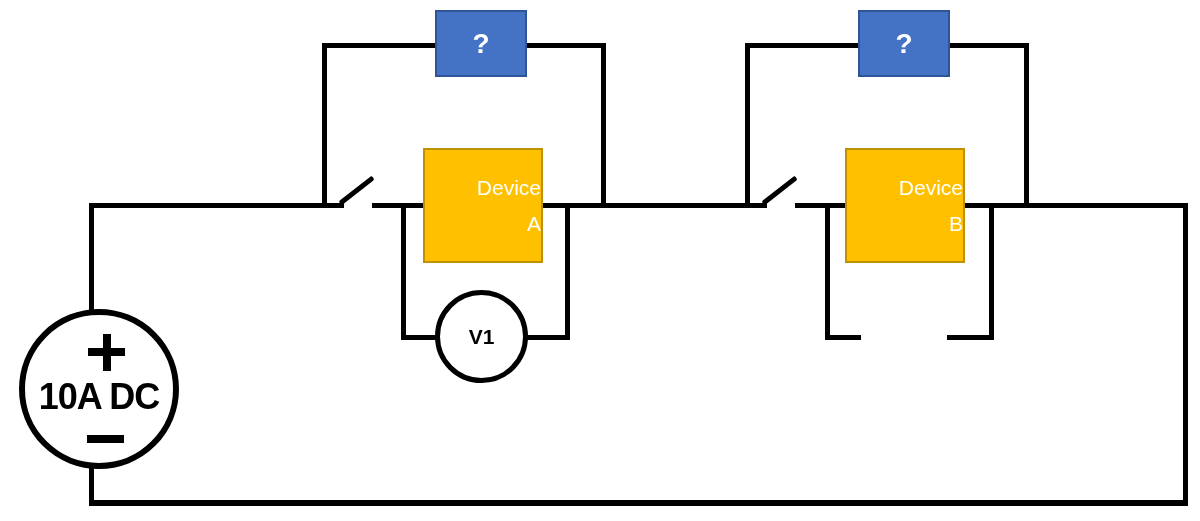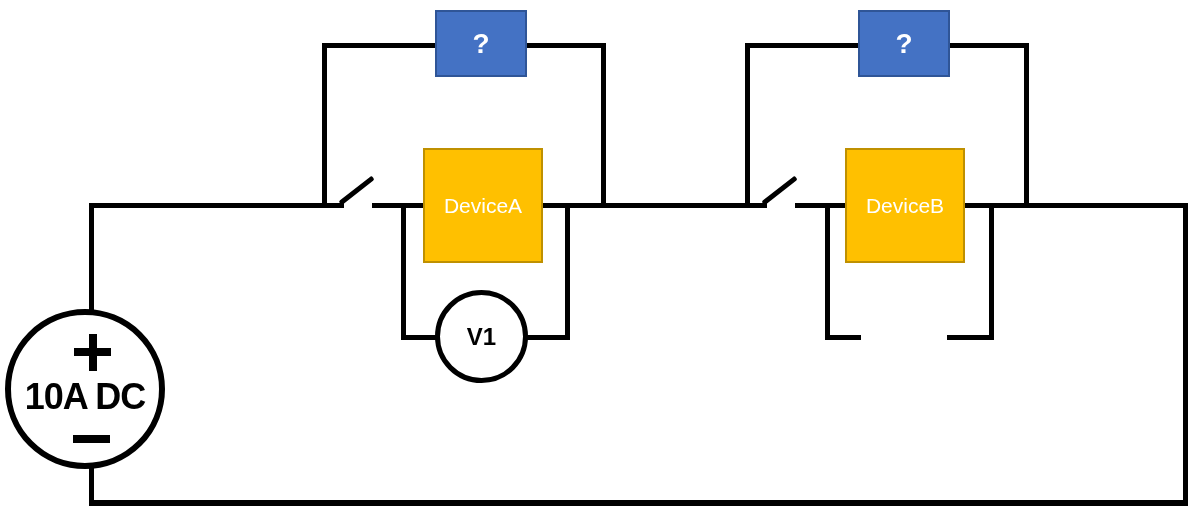--- a/index.html
+++ b/index.html
@@ -13,27 +13,27 @@
          font-family:"Liberation Sans",sans-serif;overflow:hidden;}
   .wire{position:absolute;background:var(--wire);}
   .blade{position:absolute;background:var(--wire);height:5px;width:42px;
          transform:rotate(-38deg);transform-origin:left center;border-radius:2px;}
   .ubox{position:absolute;width:92px;height:67px;background:var(--unknown-fill);
         border:2px solid var(--unknown-border);box-sizing:border-box;
         display:flex;align-items:center;justify-content:center;
         color:#fff;font-size:28px;font-weight:600;}
   .dev{position:absolute;width:120px;height:115px;background:var(--device-fill);
        border:2px solid var(--device-border);box-sizing:border-box;
-       display:flex;flex-direction:row;align-items:center;justify-content:center;
+       display:flex;flex-direction:column;align-items:flex-end;justify-content:center;
        color:#fff;font-size:21px;line-height:36px;}
   .meter{position:absolute;width:93px;height:93px;border:5px solid var(--meter-stroke);
          border-radius:50%;box-sizing:border-box;background:var(--background);
          display:flex;align-items:center;justify-content:center;
-         font-size:24px;font-weight:bold;color:#000;}
-  .source{position:absolute;left:5px;top:309px;width:160px;height:160px;
+         font-size:21px;font-weight:bold;color:#000;}
+  .source{position:absolute;left:19px;top:309px;width:160px;height:160px;
           border:6px solid var(--wire);border-radius:50%;box-sizing:border-box;
           background:var(--background);}
   .source .bar{position:absolute;background:var(--wire);}
   .src-label{position:absolute;left:0;top:61px;width:148px;text-align:center;
              font-size:36px;font-weight:bold;letter-spacing:-1px;color:#000;}
 </style>
 </head>
 <body>
 
 <div id="stage">

